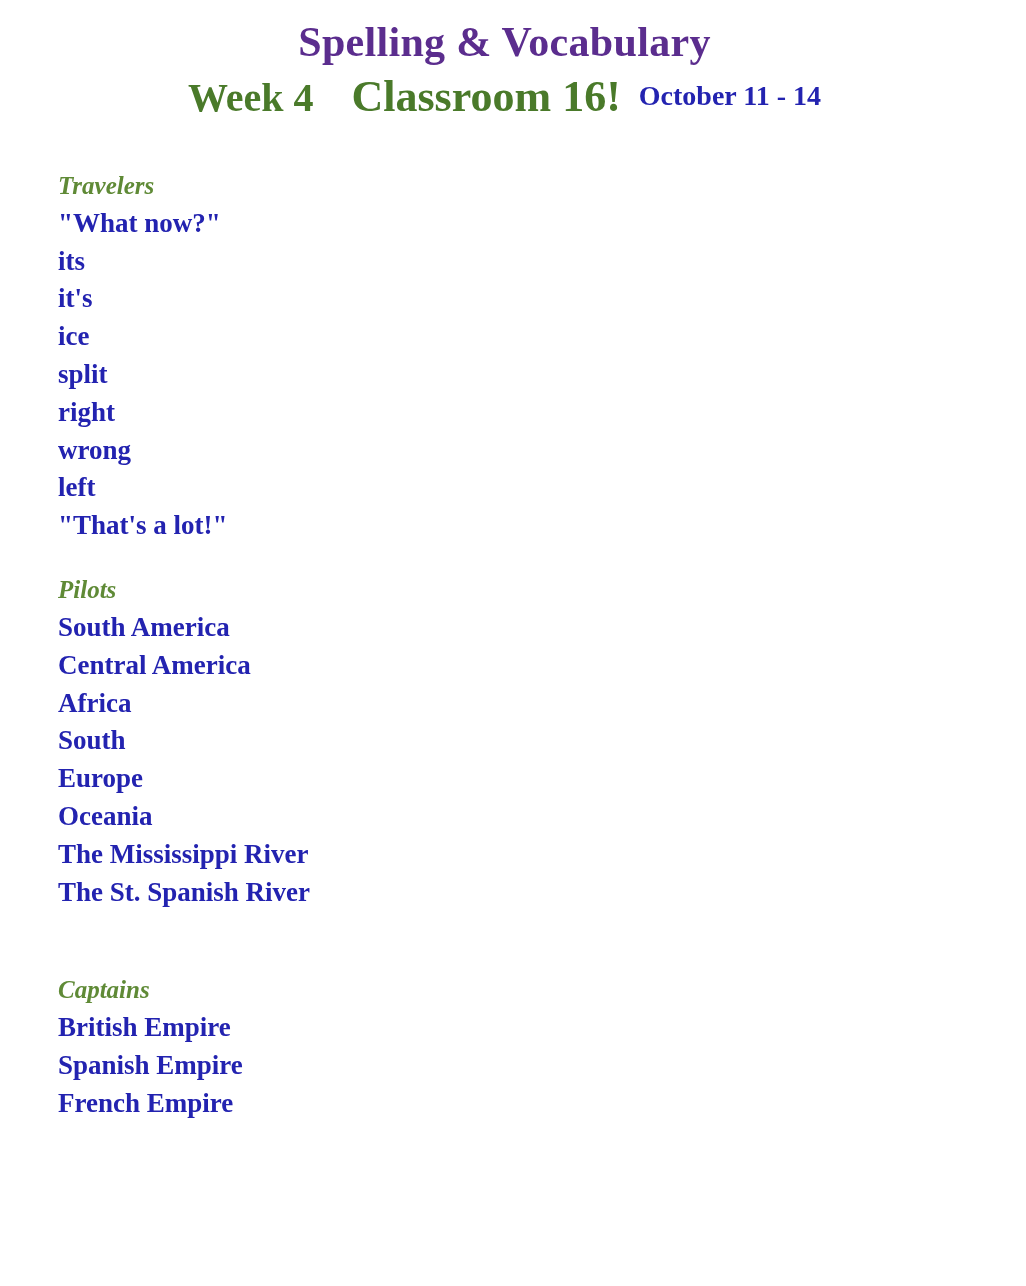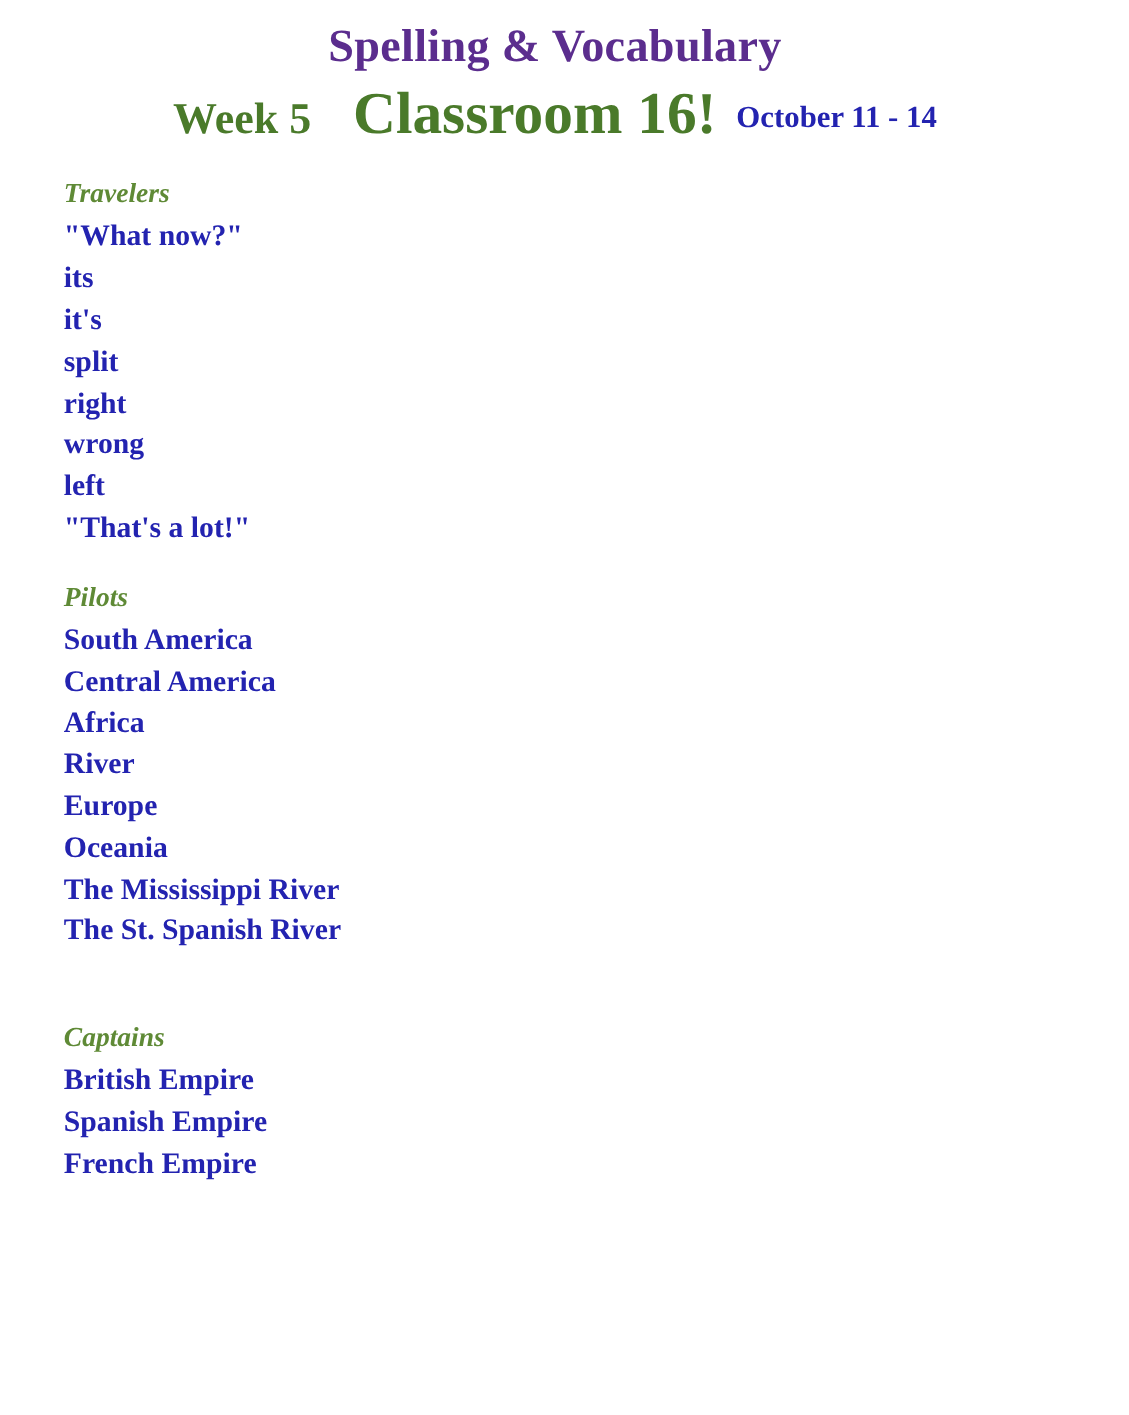--- a/index.html
+++ b/index.html
@@ -35,34 +35,34 @@
     margin-top: 6px;
     line-height: 1.15;
     white-space: nowrap;
   }
   .week {
     font-size: 40px;
     font-weight: bold;
     color: #4a7a2a;
   }
   .classroom {
-    font-size: 54px;
+    font-size: 44px;
     font-weight: bold;
     color: #4a7a2a;
     margin-left: 38px;
   }
   .dates {
     font-size: 28px;
     font-weight: bold;
     color: #2323b0;
     margin-left: 18px;
     vertical-align: 6px;
   }
   .content {
-    margin-top: 24px;
+    margin-top: 44px;
     padding-left: 58px;
   }
   .group {
     margin-bottom: 0;
   }
   .group-heading {
     font-size: 25px;
     font-weight: bold;
     font-style: italic;
     color: #5f8a36;
@@ -83,46 +83,47 @@
   }
 </style>
 </head>
 <body>
 
 <div class="page">
 
   <div class="title-block">
     <div class="main-title">Spelling &amp; Vocabulary</div>
     <div class="subtitle-line">
-      <span class="week">Week 5</span><span class="classroom">Classroom 16!</span><span class="dates">October 11 - 14</span>
+      <span class="week">Week 4</span><span class="classroom">Classroom 16!</span><span class="dates">October 11 - 14</span>
     </div>
   </div>
 
   <div class="content">
 
     <div class="group">
       <div class="group-heading">Travelers</div>
       <div class="word">"What now?"</div>
       <div class="word">its</div>
       <div class="word">it's</div>
+      <div class="word">ice</div>
       <div class="word">split</div>
       <div class="word">right</div>
       <div class="word">wrong</div>
       <div class="word">left</div>
       <div class="word">"That's a lot!"</div>
     </div>
 
     <div class="gap-small"></div>
 
     <div class="group">
       <div class="group-heading">Pilots</div>
       <div class="word">South America</div>
       <div class="word">Central America</div>
       <div class="word">Africa</div>
-      <div class="word">River</div>
+      <div class="word">South</div>
       <div class="word">Europe</div>
       <div class="word">Oceania</div>
       <div class="word">The Mississippi River</div>
       <div class="word">The St. Spanish River</div>
     </div>
 
     <div class="gap-large"></div>
 
     <div class="group">
       <div class="group-heading">Captains</div>

